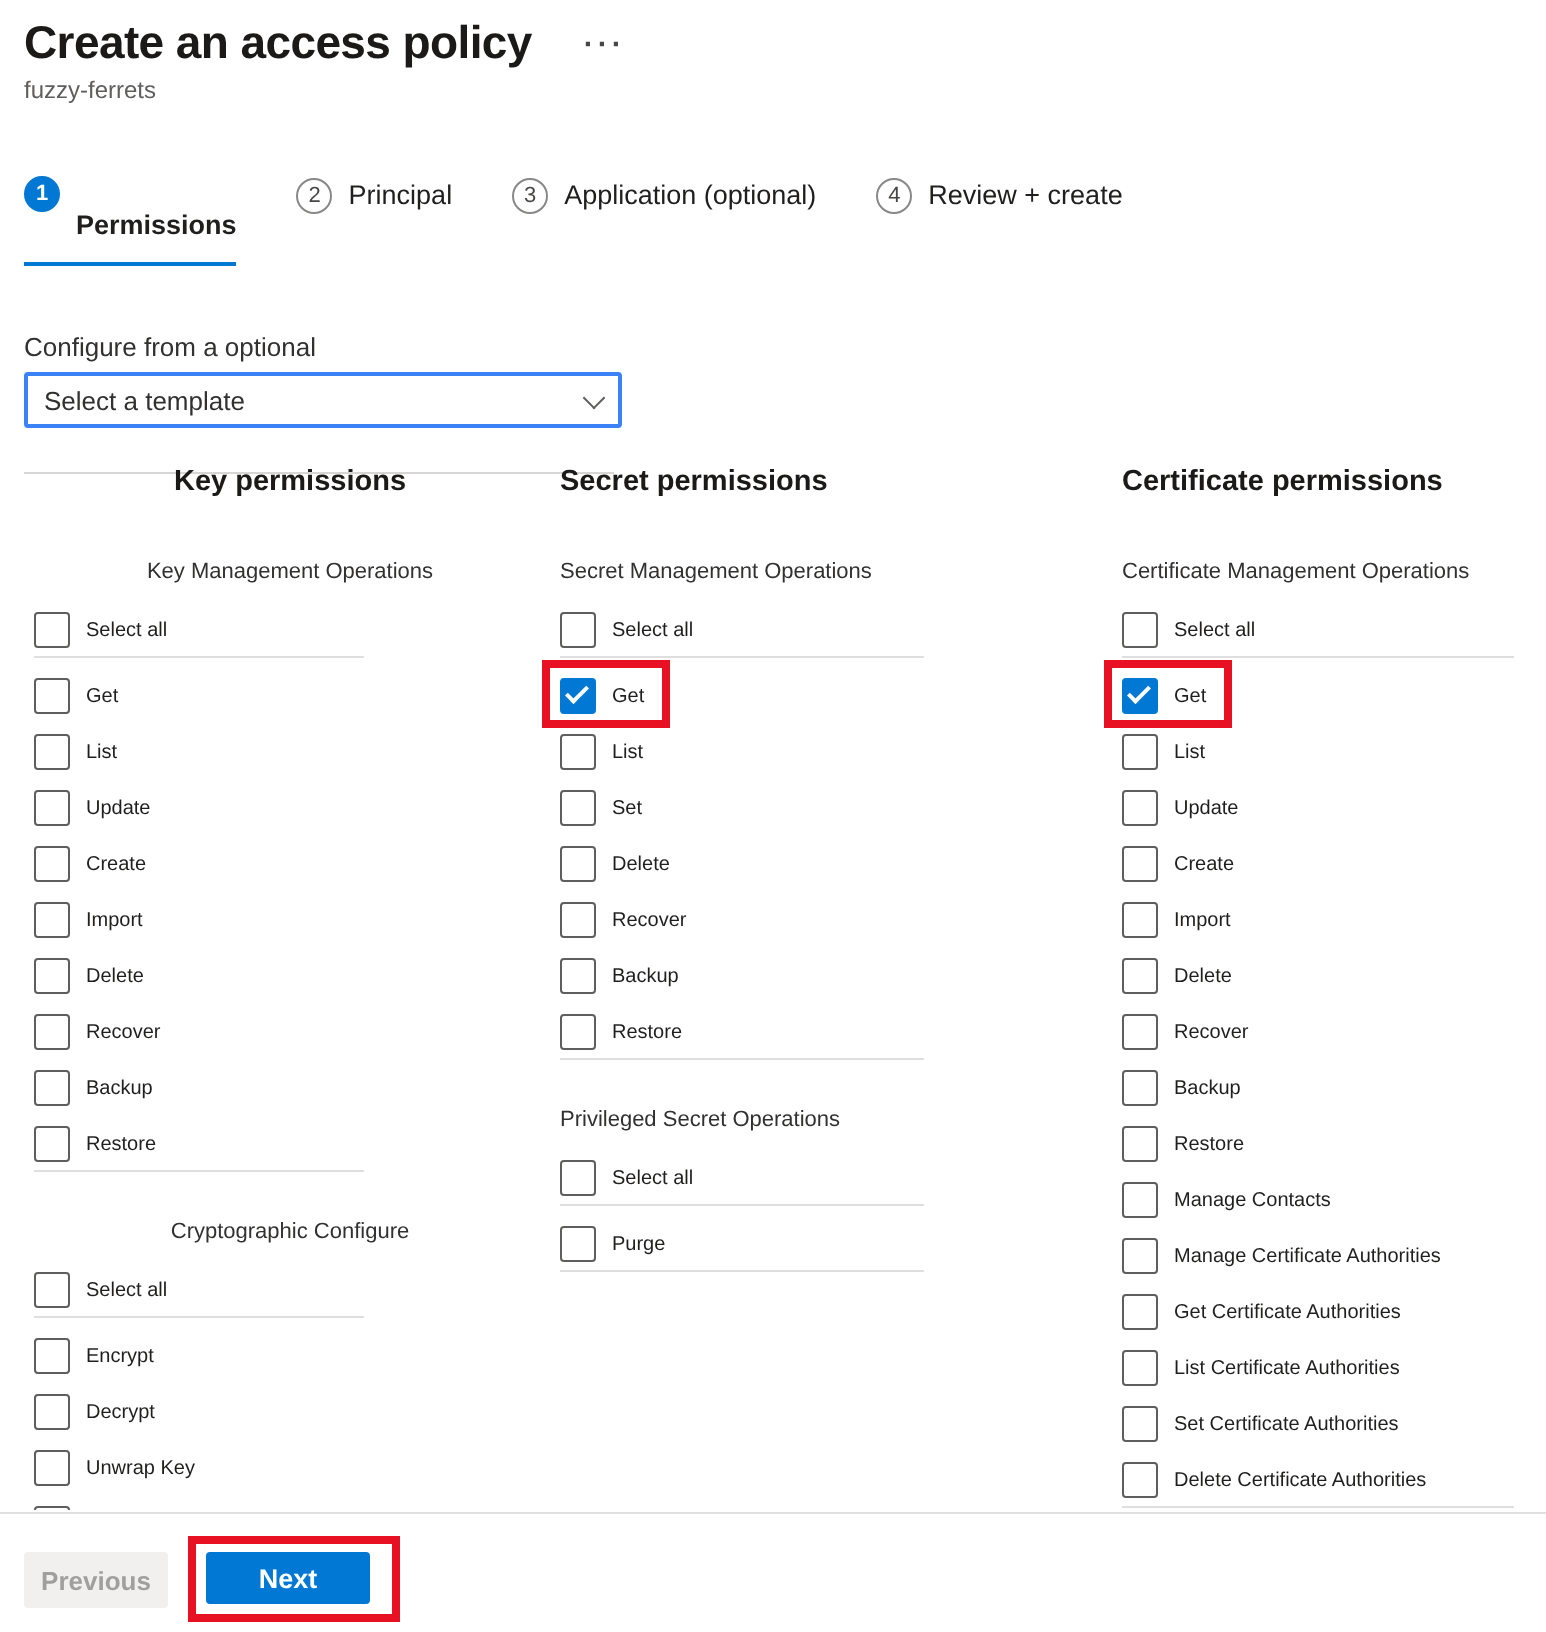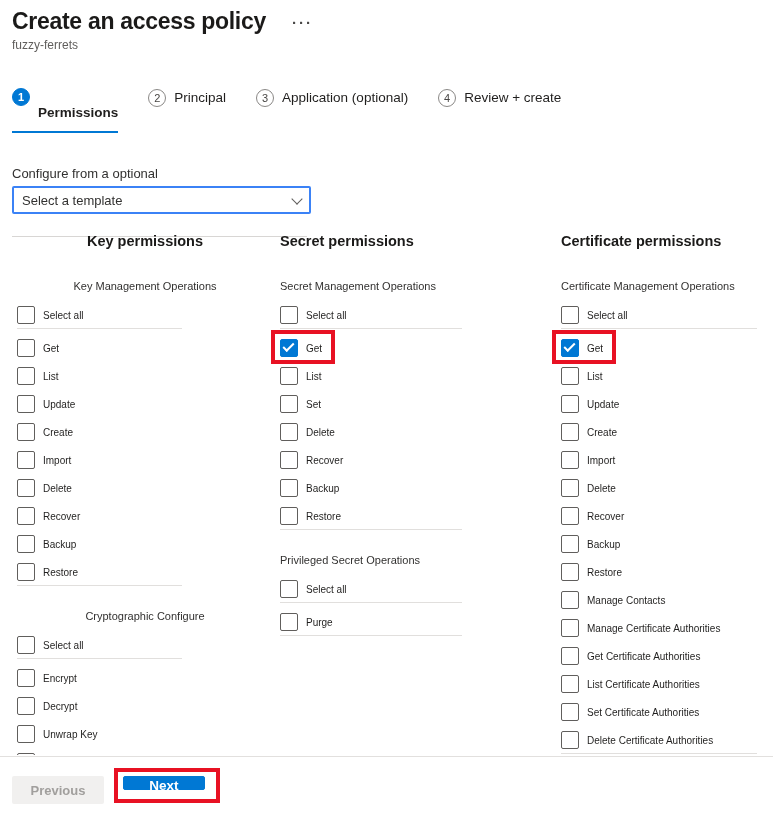--- a/index.html
+++ b/index.html
@@ -48,25 +48,25 @@
   .cb{width:16px;height:16px;box-sizing:content-box;border:1px solid #605e5c;border-radius:2px;background:#fff;margin-right:8px;flex:none;cursor:pointer;}
   .cb.checked{background:#0078d4;border-color:#0078d4;}
   .cb.checked::after{content:"";display:block;width:9px;height:4px;border-left:2px solid #fff;border-bottom:2px solid #fff;
     transform:rotate(-45deg);margin:3px 0 0 2px;}
   .lbl{font-size:10px;color:#201f1e;white-space:nowrap;}
   .row.hl{position:relative;width:fit-content;}
   .row.hl::after{content:"";position:absolute;left:-9px;top:-9px;right:-13px;bottom:-7px;border:4px solid #e81123;pointer-events:none;}
   
   .footer{position:absolute;left:0;right:0;bottom:0;height:60px;background:#fff;border-top:1px solid #e2e0de;
     display:flex;align-items:flex-start;padding:19px 0 0 12px;box-sizing:border-box;}
-  .btn-previous{width:92px;height:28px;border:none;background:#f1f0ef;color:#a19f9d;font-family:inherit;
+  .btn-previous{width:72px;height:28px;border:none;background:#f1f0ef;color:#a19f9d;font-family:inherit;
     font-size:13px;font-weight:600;border-radius:2px;cursor:pointer;margin-right:19px;}
   .next-wrap{position:relative;display:inline-block;}
   .next-wrap .red-rect{content:"";position:absolute;left:-9px;top:-8px;right:-15px;bottom:-9px;border:4px solid #e81123;pointer-events:none;}
-  .btn-next{width:82px;height:14px;border:1px solid #0078d4;background:#0078d4;color:#fff;font-family:inherit;
+  .btn-next{width:82px;height:26px;border:1px solid #0078d4;background:#0078d4;color:#fff;font-family:inherit;
     font-size:13.5px;font-weight:700;border-radius:2px;cursor:pointer;}
 </style>
 </head>
 <body>
 
 <div class="header">
   <div class="title-row">
     <h1 class="page-title">Create an access policy</h1>
     <span class="more-options">···</span>
   </div>

